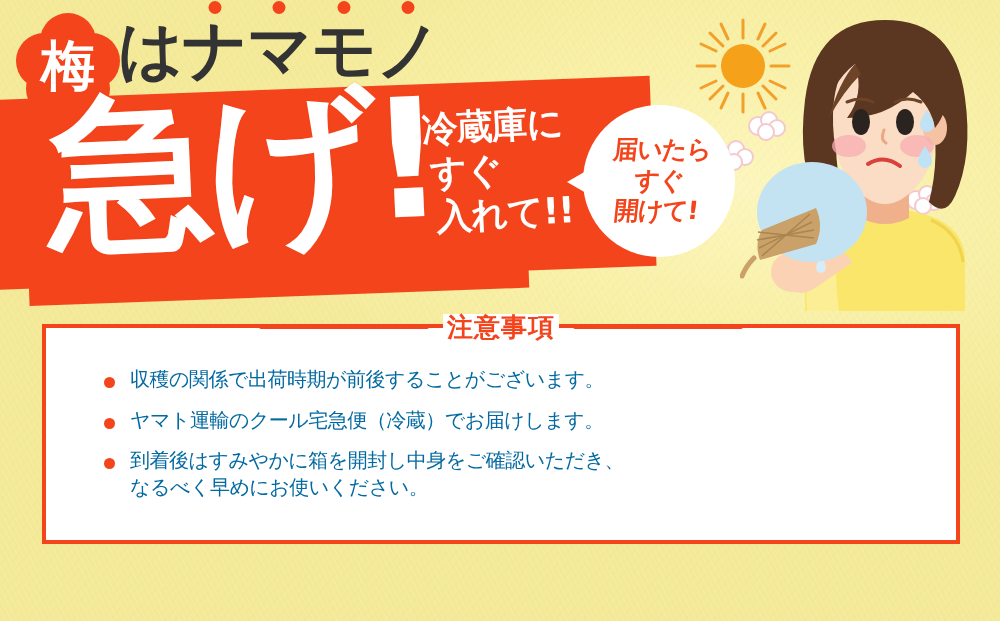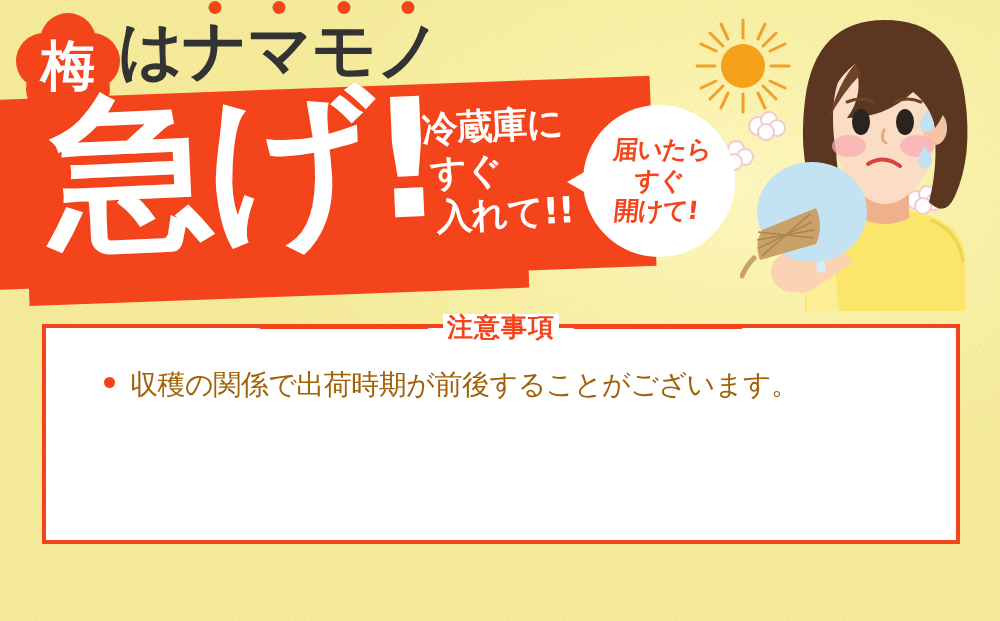--- a/index.html
+++ b/index.html
@@ -140,21 +140,21 @@
     color:#f4441b;font-weight:900;font-size:26px;letter-spacing:1px;
     font-family:"DejaVu Sans","Liberation Sans",sans-serif;
     background:#fff;padding:0 4px;line-height:1;
   }
   .notes{
     position:absolute;left:54px;right:24px;top:38px;
     margin:0;padding:0;list-style:none;
   }
   .notes li{
     position:relative;padding-left:30px;margin-bottom:14px;
-    font-size:28px;line-height:1.33;color:#a16207;letter-spacing:-.5px;
+    font-size:20px;line-height:1.33;color:#0369a1;letter-spacing:-.5px;
     font-family:"DejaVu Sans","Liberation Sans",sans-serif;
   }
   .notes li .bullet{
     position:absolute;left:4px;top:11px;width:11px;height:11px;
     border-radius:50%;background:#f4441b;
   }
   .notes li .l2{display:block;}
 </style>
 </head>
 <body>
@@ -304,16 +304,25 @@
       <span class="rule"></span>
       <span class="ttl">注意事項</span>
       <span class="rule"></span>
     </div>
 
     <ul class="notes">
       <li>
         <span class="bullet"></span>
         <span>収穫の関係で出荷時期が前後することがございます。</span>
       </li>
+      <li>
+        <span class="bullet"></span>
+        <span>ヤマト運輸のクール宅急便（冷蔵）でお届けします。</span>
+      </li>
+      <li>
+        <span class="bullet"></span>
+        <span>到着後はすみやかに箱を開封し中身をご確認いただき、</span>
+        <span class="l2">なるべく早めにお使いください。</span>
+      </li>
 
     </ul>
   </div>
 </div>
 
 </body></html>

